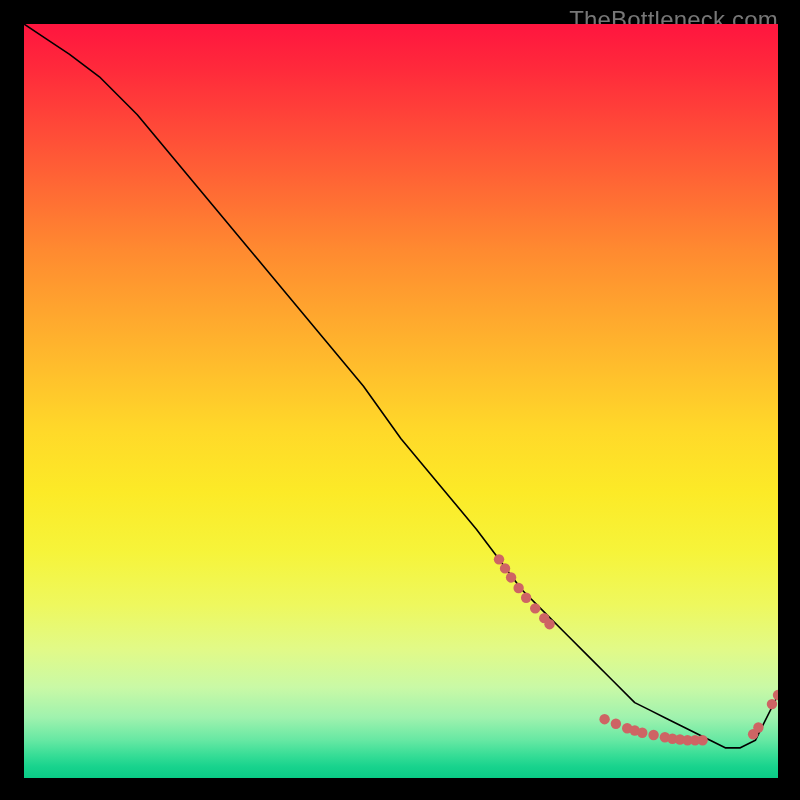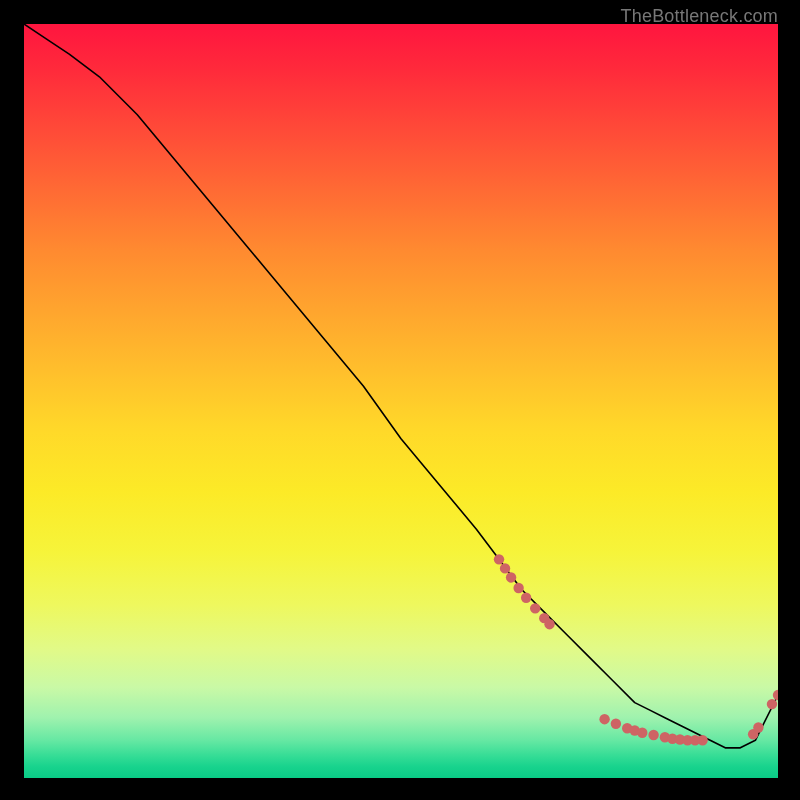--- a/index.html
+++ b/index.html
@@ -56,21 +56,21 @@
     inset: 0;
     width: 100%;
     height: 100%;
     display: block;
   }
   .watermark {
     position: absolute;
     top: 6px;
     right: 22px;
     color: #777;
-    font-size: 18px;
+    font-size: 24px;
     letter-spacing: 0.2px;
     font-weight: 400;
     user-select: none;
     pointer-events: none;
   }
 </style>
 </head>
 <body>
 
 <div class="stage">

